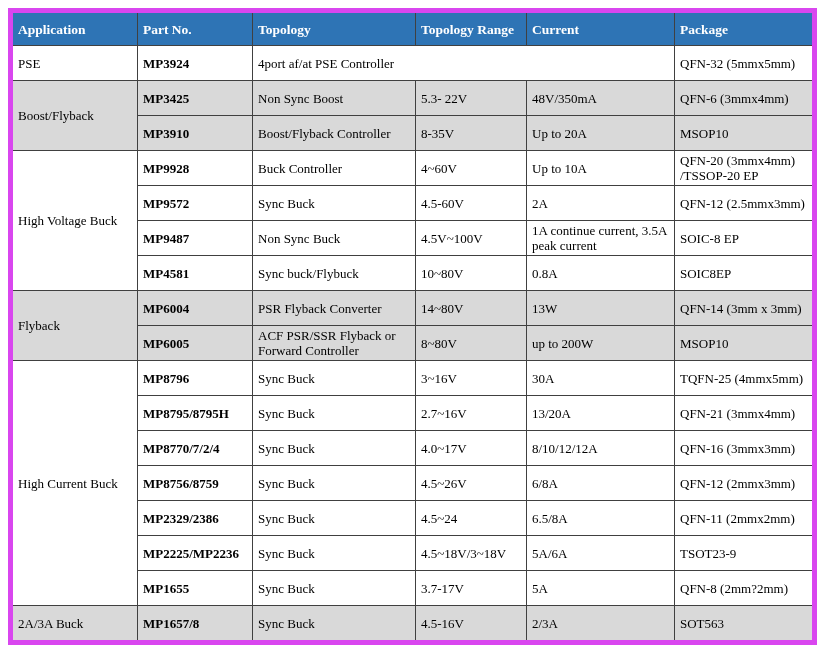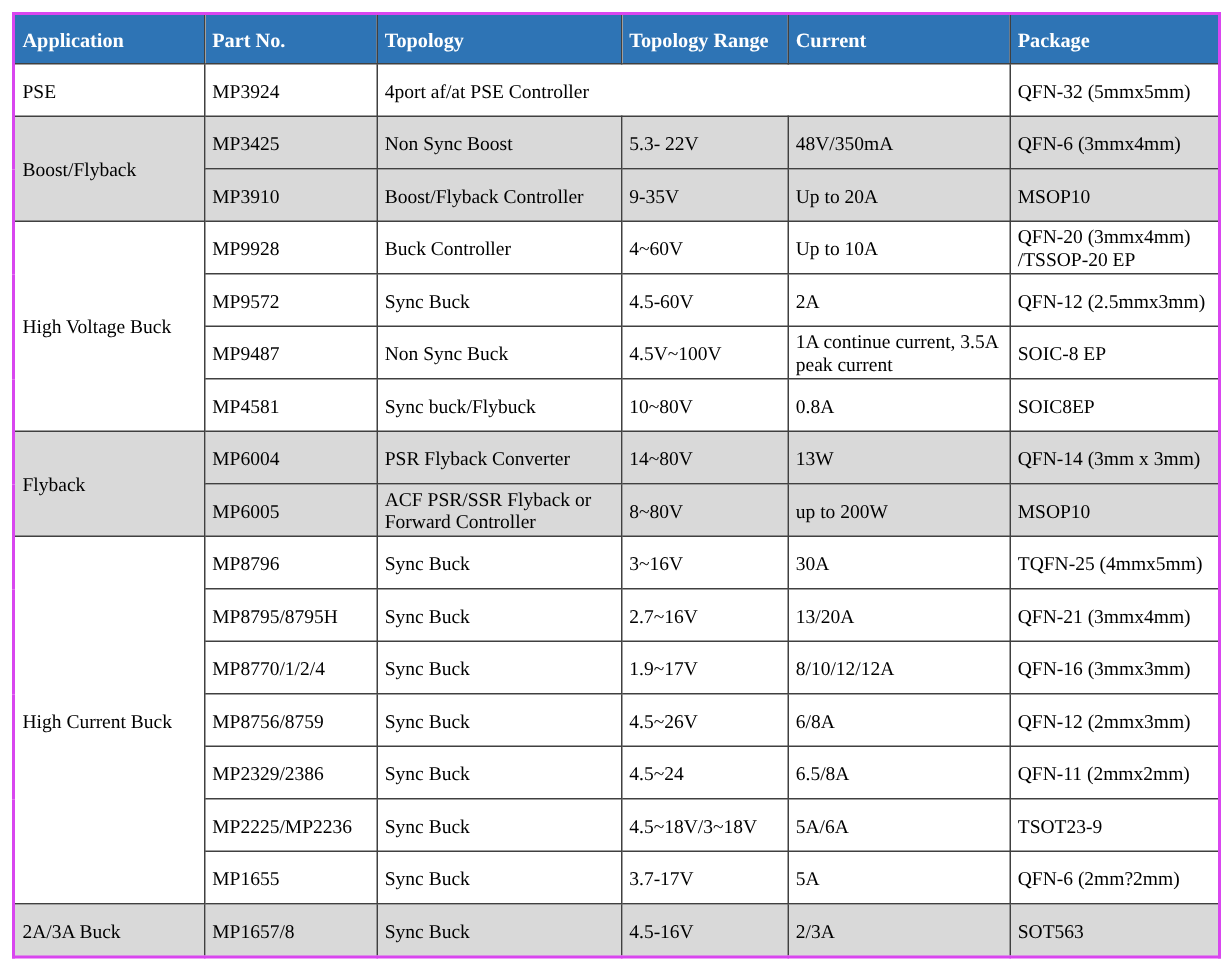--- a/index.html
+++ b/index.html
@@ -12,21 +12,21 @@
   body{
     width:820px;height:648px;background:#ffffff;
     font-family:"Liberation Serif", serif;
     overflow:hidden;
   }
   table.parts{
     border-collapse:collapse;
     table-layout:fixed;
     width:804px;
     margin:8px 0 0 8px;
-    border:2px solid #d946ef;
+    border:5px solid #d946ef;
   }
   table.parts col.c-app{width:127px;}
   table.parts col.c-part{width:115px;}
   table.parts col.c-topo{width:163px;}
   table.parts col.c-volt{width:111px;}
   table.parts col.c-curr{width:148px;}
   table.parts col.c-pkg{width:140px;}
   th,td{
     border:1px solid var(--grid);
     padding:1px 5px;
@@ -39,21 +39,21 @@
   }
   thead th{
     background:var(--header-bg);
     color:var(--header-fg);
     font-weight:bold;
     font-size:13.5px;
     height:30px;
   }
   tbody td{height:32px;background:#ffffff;}
   tbody tr.shaded td{background:var(--shade);}
-  td.part{font-weight:normal;}
+  td.part{font-weight:bold;}
 </style>
 </head>
 <body>
 
 <table class="parts">
   <colgroup>
     <col class="c-app">
       <col class="c-part">
       <col class="c-topo">
     <col class="c-volt">
@@ -81,21 +81,21 @@
         <td rowspan="2">Boost/Flyback</td>
         <td class="part">MP3425</td>
         <td>Non Sync Boost</td>
         <td>5.3- 22V</td>
         <td>48V/350mA</td>
         <td>QFN-6 (3mmx4mm)</td>
       </tr>
       <tr class="shaded">
         <td class="part">MP3910</td>
         <td>Boost/Flyback Controller</td>
-        <td>9-35V</td>
+        <td>8-35V</td>
         <td>Up to 20A</td>
         <td>MSOP10</td>
       </tr>
       <tr>
         <td rowspan="4">High Voltage Buck</td>
         <td class="part">MP9928</td>
         <td>Buck Controller</td>
         <td>4~60V</td>
         <td>Up to 10A</td>
         <td>QFN-20 (3mmx4mm) /TSSOP-20 EP</td>
@@ -145,23 +145,23 @@
         <td>TQFN-25 (4mmx5mm)</td>
       </tr>
       <tr>
         <td class="part">MP8795/8795H</td>
         <td>Sync Buck</td>
         <td>2.7~16V</td>
         <td>13/20A</td>
         <td>QFN-21 (3mmx4mm)</td>
       </tr>
       <tr>
-        <td class="part">MP8770/1/2/4</td>
-        <td>Sync Buck</td>
-        <td>1.9~17V</td>
+        <td class="part">MP8770/7/2/4</td>
+        <td>Sync Buck</td>
+        <td>4.0~17V</td>
         <td>8/10/12/12A</td>
         <td>QFN-16 (3mmx3mm)</td>
       </tr>
       <tr>
         <td class="part">MP8756/8759</td>
         <td>Sync Buck</td>
         <td>4.5~26V</td>
         <td>6/8A</td>
         <td>QFN-12 (2mmx3mm)</td>
       </tr>
@@ -177,21 +177,21 @@
         <td>Sync Buck</td>
         <td>4.5~18V/3~18V</td>
         <td>5A/6A</td>
         <td>TSOT23-9</td>
       </tr>
       <tr>
         <td class="part">MP1655</td>
         <td>Sync Buck</td>
         <td>3.7-17V</td>
         <td>5A</td>
-        <td>QFN-6 (2mm?2mm)</td>
+        <td>QFN-8 (2mm?2mm)</td>
       </tr>
       <tr class="shaded">
         <td rowspan="1">2A/3A Buck</td>
         <td class="part">MP1657/8</td>
         <td>Sync Buck</td>
         <td>4.5-16V</td>
         <td>2/3A</td>
         <td>SOT563</td>
       </tr>
     </tbody>

